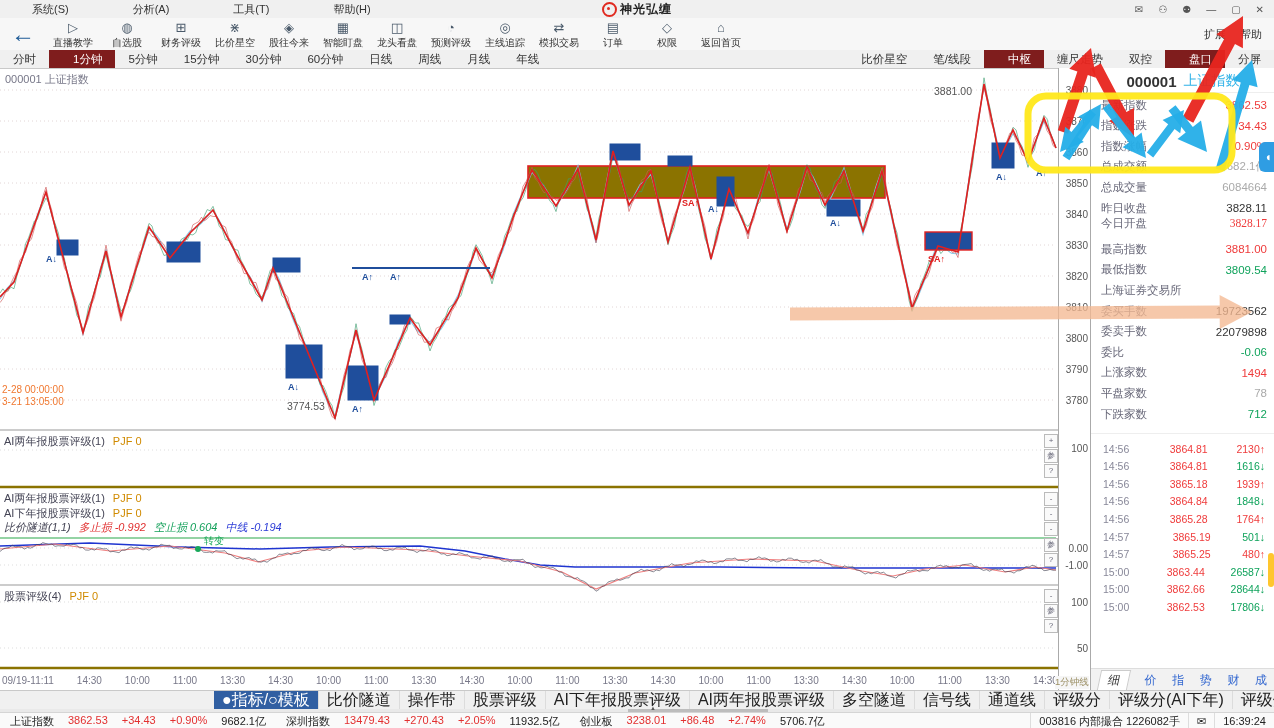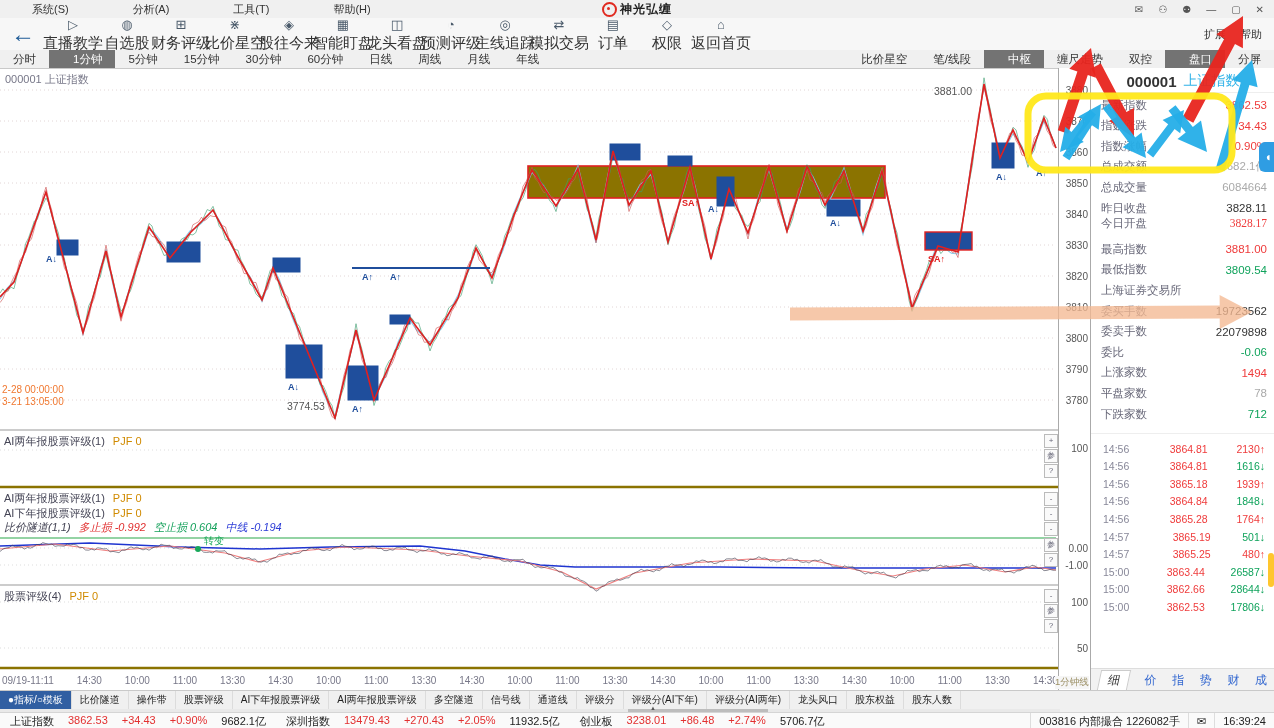--- a/index.html
+++ b/index.html
@@ -14,28 +14,28 @@
   .logo:after{content:"";position:absolute;left:3px;top:3px;width:3px;height:3px;background:#e02a20;border-radius:50%;}
   #title-text{font-size:12px;font-weight:bold;color:#222;letter-spacing:1px;}
   #win-icons{margin-left:auto;display:flex;align-items:center;gap:15px;padding-right:10px;font-size:10px;color:#555;}
   .win-ic{cursor:default;}
   
   #toolbar{position:absolute;left:0;top:18px;width:1274px;height:32px;background:#f7f7f7;border-bottom:1px solid #e3e3e3;display:flex;align-items:center;}
   #back-btn{width:46px;text-align:center;font-size:24px;font-weight:bold;color:#1d5a96;line-height:28px;}
   #toolbar-items{display:flex;}
   .tb-item{width:54px;display:flex;flex-direction:column;align-items:center;justify-content:center;line-height:1;}
   .tb-ic{font-size:13px;color:#4a5a6a;height:15px;}
-  .tb-lb{font-size:15px;color:#333;margin-top:2px;white-space:nowrap;}
+  .tb-lb{font-size:10px;color:#333;margin-top:2px;white-space:nowrap;}
   #toolbar-right{margin-left:auto;display:flex;gap:14px;padding-right:12px;font-size:11px;color:#333;}
   
   #rowtabs{position:absolute;left:0;top:50px;width:1274px;height:18px;background:#f0f0f0;border-bottom:1px solid #c9c9c9;display:flex;font-size:11.5px;}
   #period-tabs,#view-tabs{display:flex;height:100%;}
   #view-tabs{margin-left:auto;}
   .ptab{padding:0 13px;display:flex;align-items:center;color:#333;white-space:nowrap;}
-  .ptab.active{background:#737373;color:#fff;padding-left:24px;}
+  .ptab.active{background:#7f1d1d;color:#fff;padding-left:24px;}
   
   #content{position:absolute;left:0;top:68px;width:1274px;height:622px;}
   #chart-svg{position:absolute;left:0;top:0;width:1058px;height:622px;}
   .abs{position:absolute;}
   #sym-label{left:5px;top:4px;font-size:11px;color:#778;}
   .orange-lb{left:2px;font-size:10px;color:#f07830;white-space:nowrap;}
   .panel-lb{left:4px;font-size:11px;white-space:nowrap;}
   .panel-lb span{margin-right:8px;}
   #time-axis{position:absolute;left:0;top:602px;width:1056px;height:20px;display:flex;justify-content:space-between;align-items:center;font-size:10px;color:#778;padding:0 2px;}
   #minute-lb{left:1055px;top:608px;font-size:9.5px;color:#9b8f64;background:#f6f6f6;white-space:nowrap;z-index:3;}
@@ -56,21 +56,21 @@
   #q-sep{position:absolute;left:0;top:365px;width:100%;border-top:1px solid #eee;}
   .t-row{position:absolute;left:0;width:100%;height:17px;display:flex;align-items:center;padding:0 10px 0 12px;box-sizing:border-box;font-size:10.5px;}
   .t-time{color:#889;width:38px;}
   .t-price{color:#ef3b3b;flex:1;text-align:center;}
   .t-vol{text-align:right;}
   #q-thumb{position:absolute;left:177px;top:485px;width:6px;height:34px;background:#ffc62e;border-radius:3px;}
   #blue-float{position:absolute;left:168px;top:74px;width:18px;height:30px;background:#2f9de3;border-radius:6px 0 0 6px;color:#fff;font-size:12px;text-align:center;line-height:30px;}
   #mini-tabs{position:absolute;left:0;top:600px;width:100%;height:22px;background:#f2f2f2;border-top:1px solid #ddd;display:flex;align-items:center;justify-content:space-around;font-size:12px;color:#3468d0;}
   .mini-tab.sel{background:#fff;border:1px solid #ccc;border-bottom:none;padding:1px 8px;transform:skewX(-12deg);color:#333;}
   
-  #tabbar{position:absolute;left:0;top:690px;width:1274px;height:22px;background:#f0f0f0;border-top:1px solid #c9c9c9;display:flex;font-size:10px;}
+  #tabbar{position:absolute;left:0;top:690px;width:1274px;height:22px;background:#f0f0f0;border-top:1px solid #c9c9c9;display:flex;font-size:16px;justify-content:flex-end;}
   #btabs{display:flex;width:1060px;overflow:hidden;}
   .btab{padding:0 8px;display:flex;align-items:center;border-right:1px solid #dcdcdc;white-space:nowrap;color:#222;height:18px;}
   .btab.active{background:#315fa2;color:#fff;}
   #ind-btns{display:flex;margin-left:auto;}
   .ibtn{padding:0 12px;display:flex;align-items:center;border-left:1px solid #dcdcdc;white-space:nowrap;color:#222;height:18px;}
   #tab-scroll{position:absolute;left:0;top:709px;width:1060px;height:3px;background:#e9e9e9;}
   #tab-thumb{position:absolute;left:628px;top:0;width:140px;height:3px;background:#bdbdbd;}
   #tab-mark{position:absolute;left:650px;top:705px;font-size:6px;color:#555;}
   
   #statusbar{position:absolute;left:0;top:712px;width:1274px;height:16px;background:#fafafa;border-top:1px solid #d5d5d5;display:flex;align-items:center;font-size:11px;}

